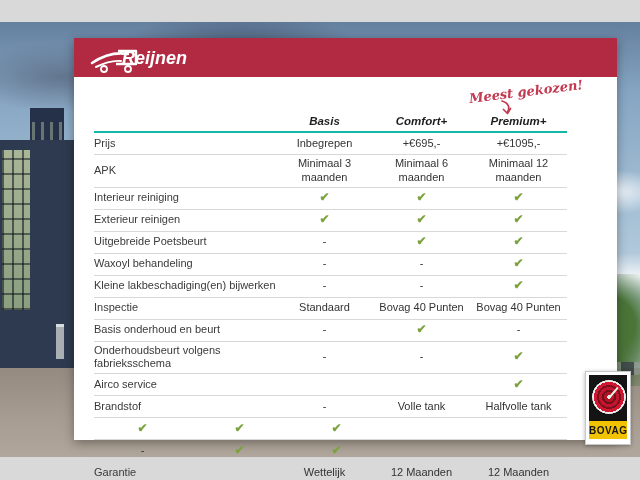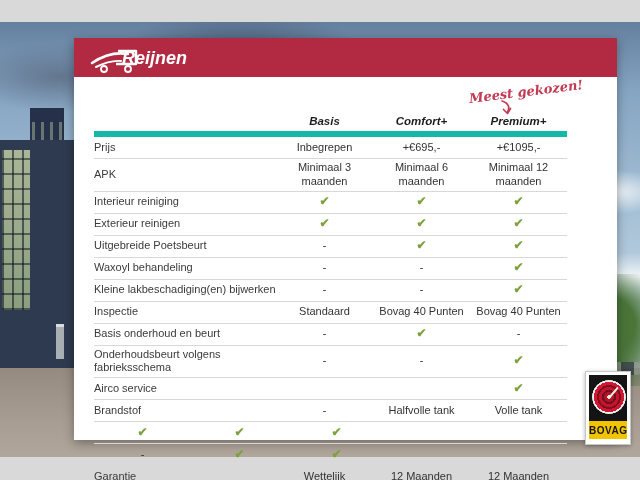--- a/index.html
+++ b/index.html
@@ -51,21 +51,21 @@
 
   
   .annotation-row{height:38px;position:relative;}
   .annotation{position:absolute;left:352px;top:7px;width:160px;text-align:center;
     transform:rotate(-7deg);color:#c23a52;font-family:"DejaVu Serif",serif;
     font-style:italic;font-weight:bold;font-size:13px;white-space:nowrap;}
   .annotation-arrow{position:absolute;left:404px;top:22px;}
 
   
   .thead{display:flex;align-items:flex-end;font-weight:bold;font-style:italic;
-    font-size:11.5px;color:#1d1d1d;padding-bottom:4px;border-bottom:6px solid #14b8a6;}
+    font-size:11.5px;color:#1d1d1d;padding-bottom:4px;border-bottom:2px solid #14b8a6;}
   .lab{flex:1;min-width:0;}
   .col{width:97px;flex:0 0 97px;text-align:center;}
   .row{display:flex;align-items:center;border-bottom:1px solid #d8d8d8;
     min-height:17px;padding:2px 0;font-size:11px;color:#333;line-height:1.25;}
   .row:last-child{border-bottom:none;}
   .row .lab{color:#3a3a3a;}
   .row .lab.no-italic{font-style:normal;}
   .check{color:#7ca23d;font-size:12px;font-weight:bold;line-height:1;}
 
   
@@ -206,22 +206,22 @@
   <div class="row">
     <div class="lab">Airco service</div>
     <div class="col"></div>
     <div class="col"></div>
     <div class="col"><span class="check">✔</span></div>
   </div>
 
   <div class="row">
     <div class="lab">Brandstof</div>
     <div class="col">-</div>
+    <div class="col">Volle tank</div>
     <div class="col">Halfvolle tank</div>
-    <div class="col">Volle tank</div>
   </div>
 
   <div class="row">
     <div class="col"><span class="check">✔</span></div>
     <div class="col"><span class="check">✔</span></div>
     <div class="col"><span class="check">✔</span></div>
   </div>
 
   <div class="row">
     <div class="col">-</div>

